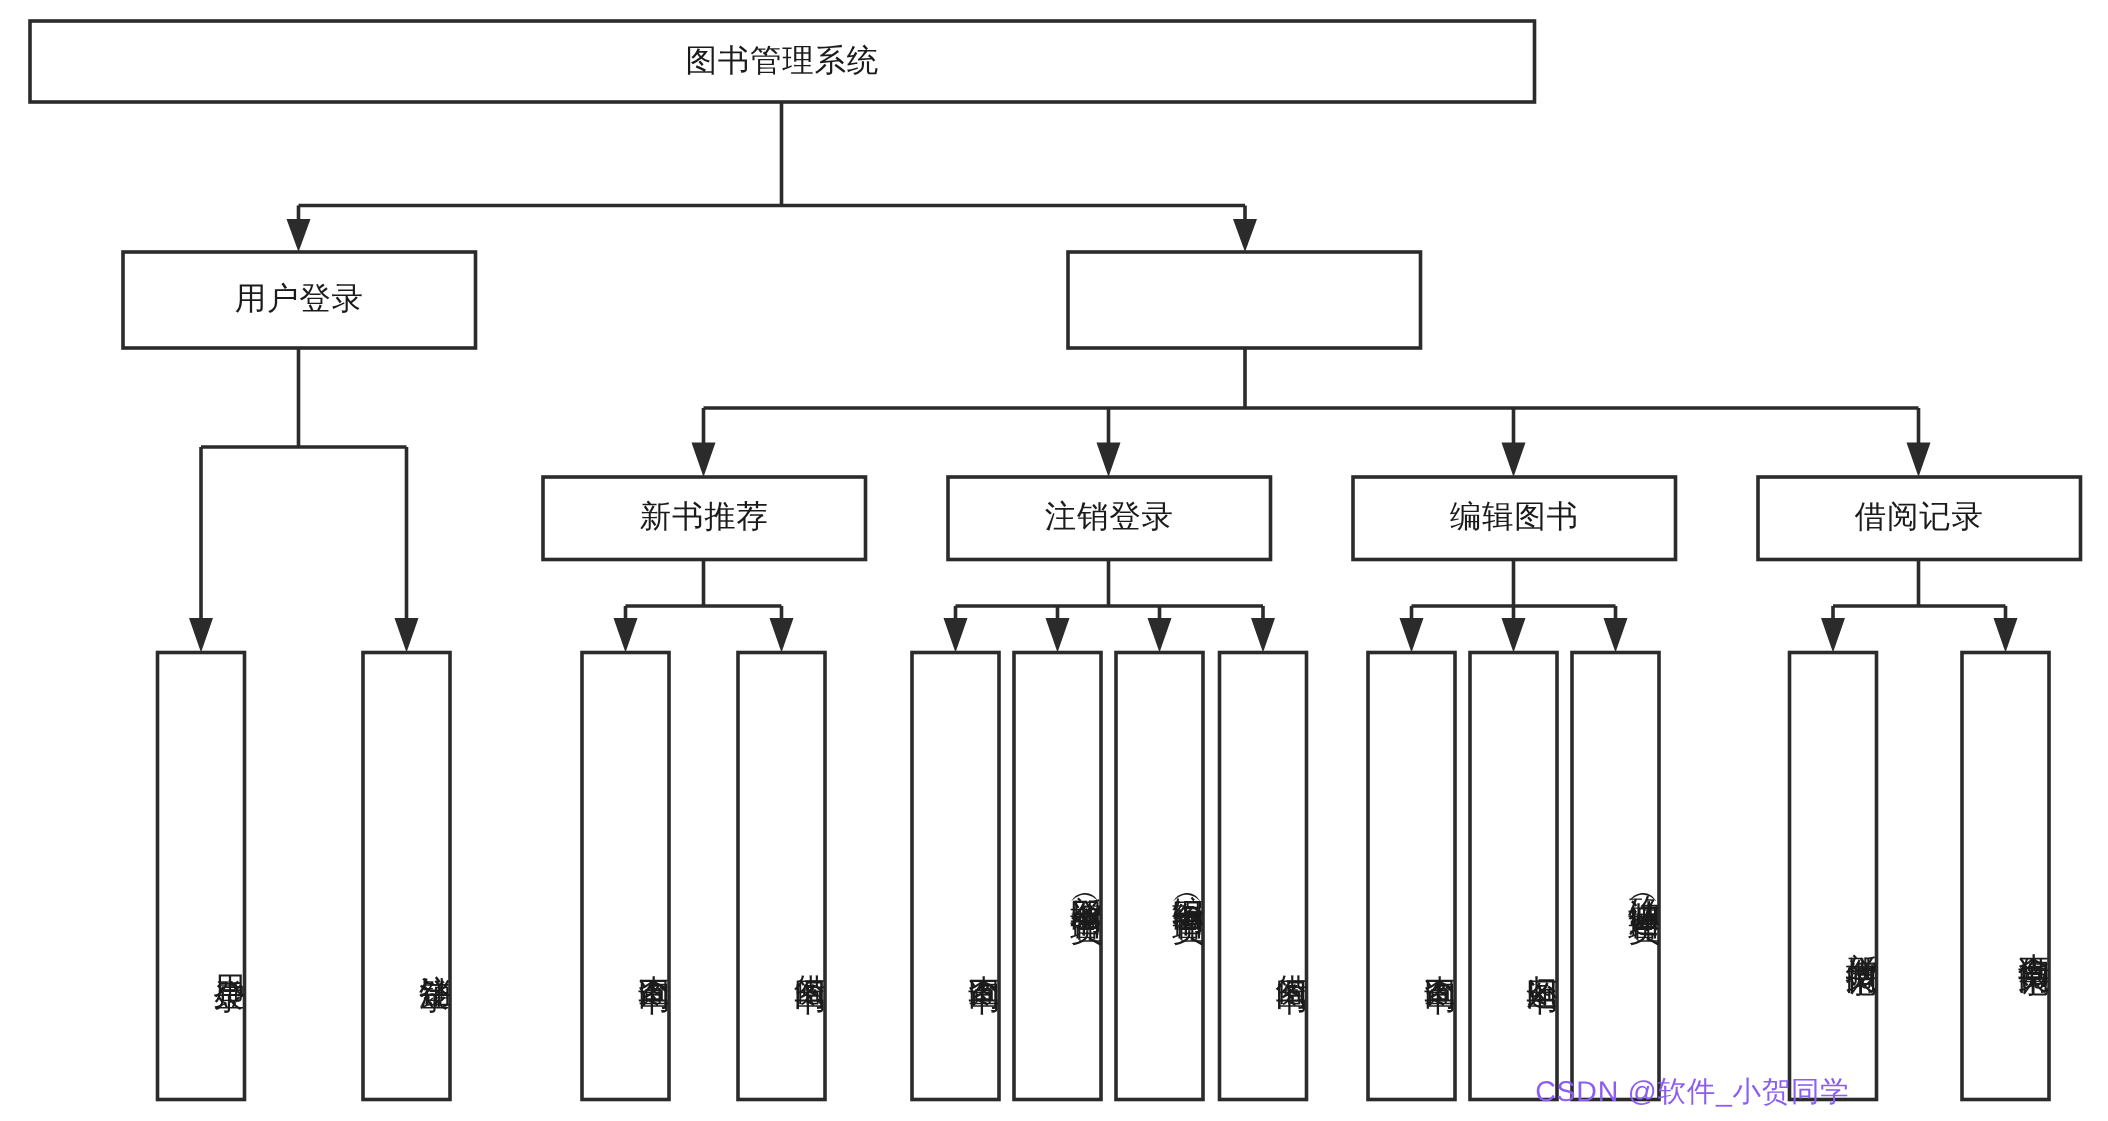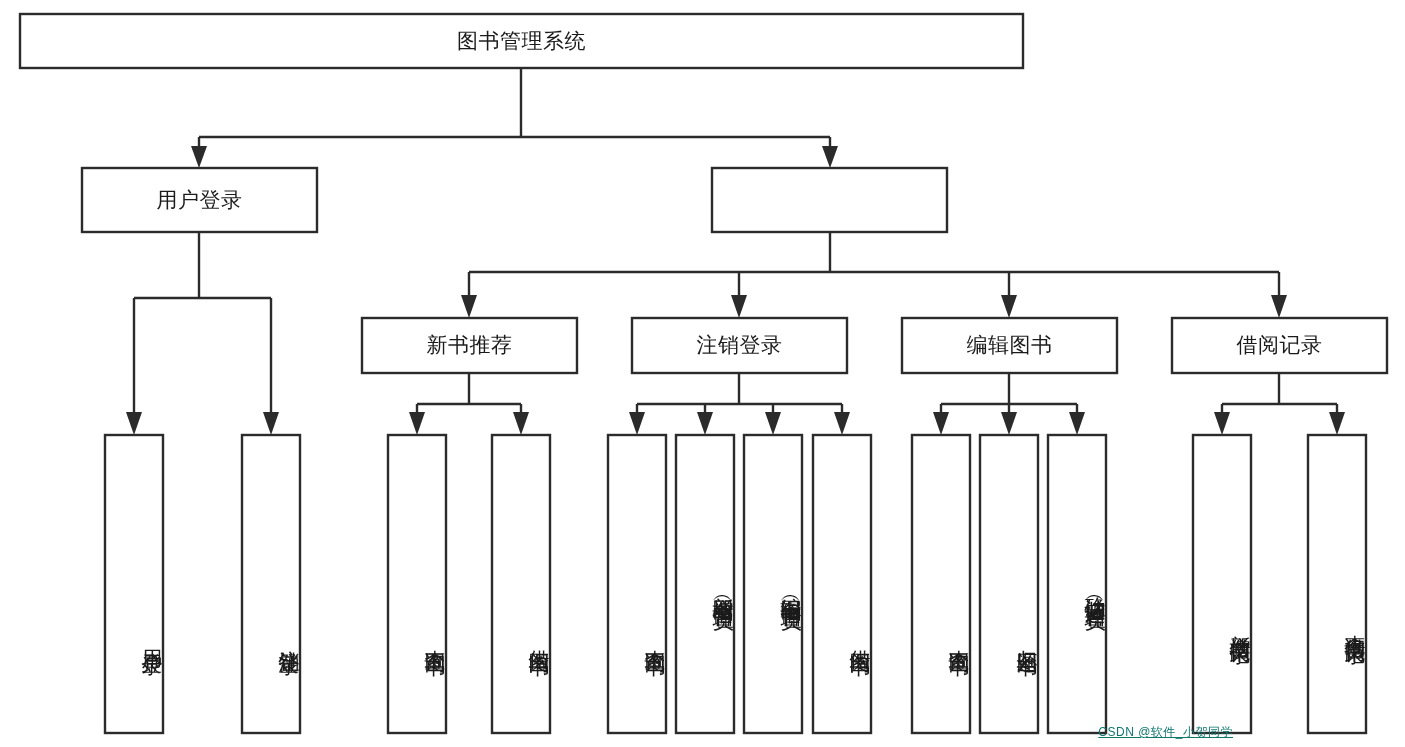--- a/index.html
+++ b/index.html
@@ -72,25 +72,24 @@
   .node-label.vertical.mid {
     padding-top: 80px;
   }
   .node-label.vertical.low {
     padding-top: 105px;
   }
   .watermark {
     position: absolute;
     right: 14px;
     bottom: 6px;
-    font-size: 12px;
-    color: #0f766e;
+    font-size: 19px;
+    color: #8b5cf6;
     white-space: nowrap;
     letter-spacing: 0.5px;
-    text-decoration: underline;
   }
 </style>
 </head>
 <body>
 
 <div id="diagram-root">
 
   <svg class="diagram-canvas" viewBox="0 0 1405 747" xmlns="http://www.w3.org/2000/svg">
 
     <g>

